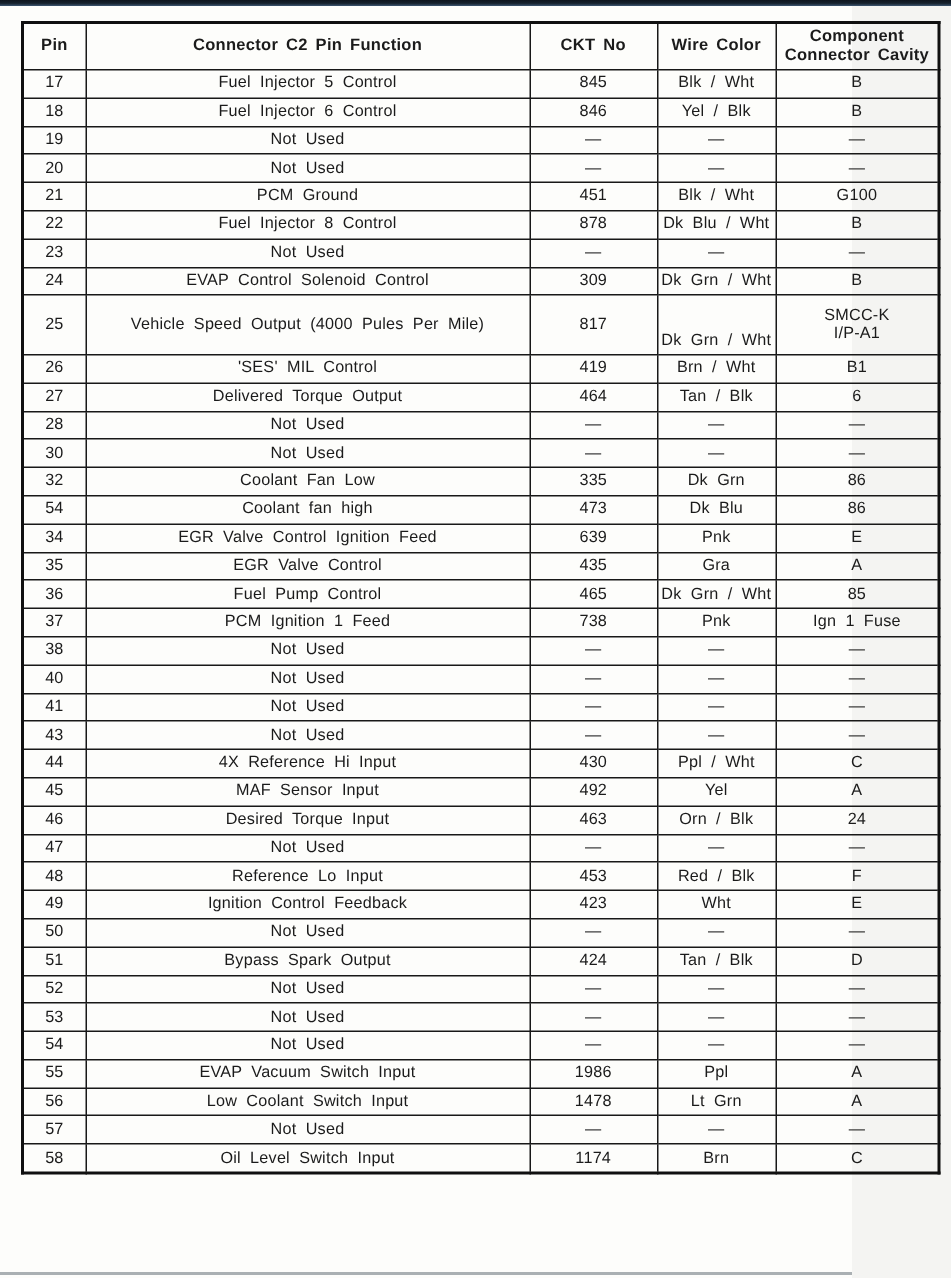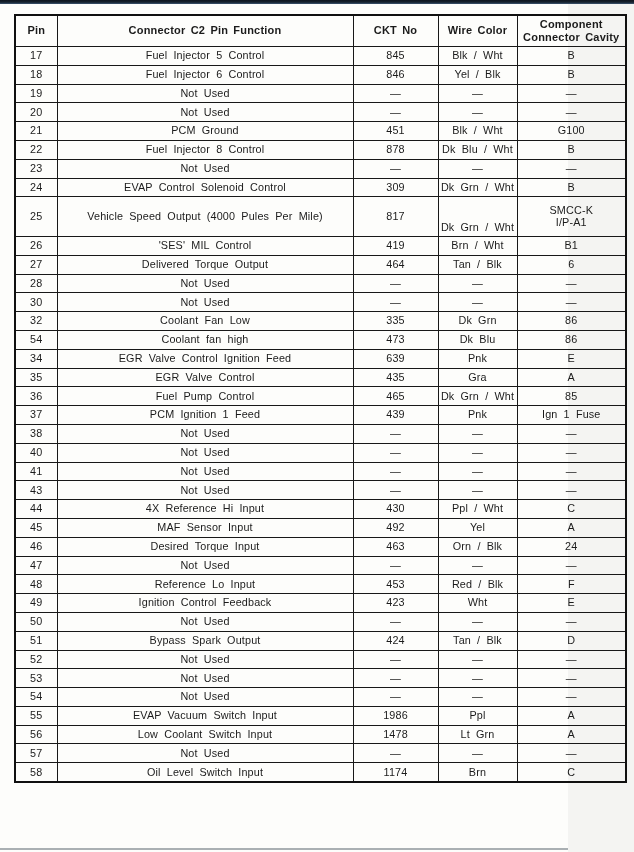--- a/index.html
+++ b/index.html
@@ -204,21 +204,21 @@
         <tr>
     <td>36</td>
     <td>Fuel Pump Control</td>
     <td>465</td>
     <td>Dk Grn / Wht</td>
     <td>85</td>
   </tr>
         <tr>
     <td>37</td>
     <td>PCM Ignition 1 Feed</td>
-    <td>439</td>
+    <td>738</td>
     <td>Pnk</td>
     <td>Ign 1 Fuse</td>
   </tr>
         <tr>
     <td>38</td>
     <td>Not Used</td>
     <td>—</td>
     <td>—</td>
     <td>—</td>
   </tr>

